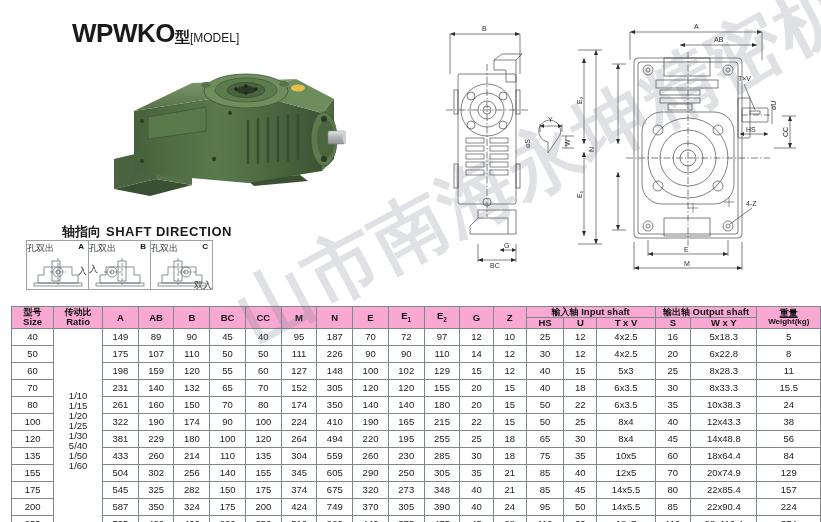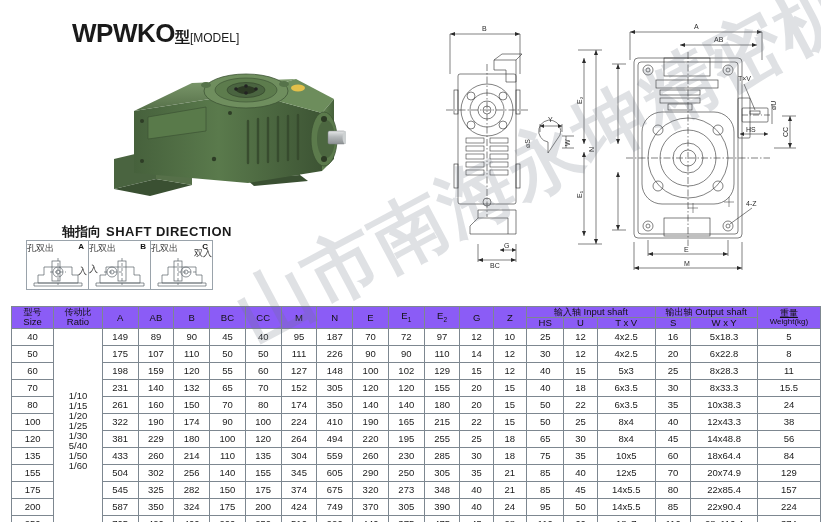--- a/index.html
+++ b/index.html
@@ -51,21 +51,21 @@
 
   
   .spec-wrap{position:absolute;left:11px;top:306px;z-index:30;}
   table.spec{border-collapse:collapse;background:transparent;}
   table.spec th,table.spec td{
     border:1px solid #7d8790;
     font-size:9.5px;text-align:center;vertical-align:middle;
     padding:0;line-height:1.05;font-family:"Liberation Sans",sans-serif;
     background:transparent;
   }
-  table.spec thead th{background:#8b5cf6;font-weight:normal;color:#111;}
+  table.spec thead th{background:#f9a8d4;font-weight:bold;color:#111;}
   table.spec tbody td{height:16px;color:#1a1a1a;}
   .cn{font-family:"DejaVu Sans",sans-serif;font-size:9px;}
   .hcell{padding:2px 3px;}
   .sub{font-size:6.5px;vertical-align:sub;}
   .ratio-cell{font-size:9px;line-height:1.45;background:transparent;}
   .wt-head{font-size:8px;}
 </style>
 </head>
 <body>
 
@@ -196,21 +196,21 @@
           <circle cx="22" cy="19" r="5"></circle>
             <circle cx="22" cy="19" r="2"></circle>
           <path d="M14 19 L34 19 M32 5 L32 32" stroke-dasharray="3,2"></path>
         </g>
       </svg>
     </div>
 
     <div class="shaft-cell">
       <div class="sc-label cn">孔双出</div>
       <div class="sc-letter">C</div>
-      <div class="sc-side cn" style="right:0px;top:6px;">双入</div>
+      <div class="sc-side cn" style="right:0px;top:38px;">双入</div>
       <svg width="60" height="34" viewBox="0 0 60 34" style="position:absolute;left:1px;top:12px;">
         <g stroke="#5a6168" stroke-width="0.7" fill="none">
           <path d="M10 30 L10 22 L16 22 L16 14 L44 14 L44 22 L50 22 L50 30 Z"></path>
           <path d="M6 30 L54 30 L54 33 L6 33 Z"></path>
           <rect x="22" y="8" width="8" height="20"></rect>
           <circle cx="34" cy="19" r="5"></circle>
             <circle cx="34" cy="19" r="2"></circle>
           <path d="M26 19 L44 19 M26 5 L26 32" stroke-dasharray="3,2"></path>
         </g>
       </svg>

